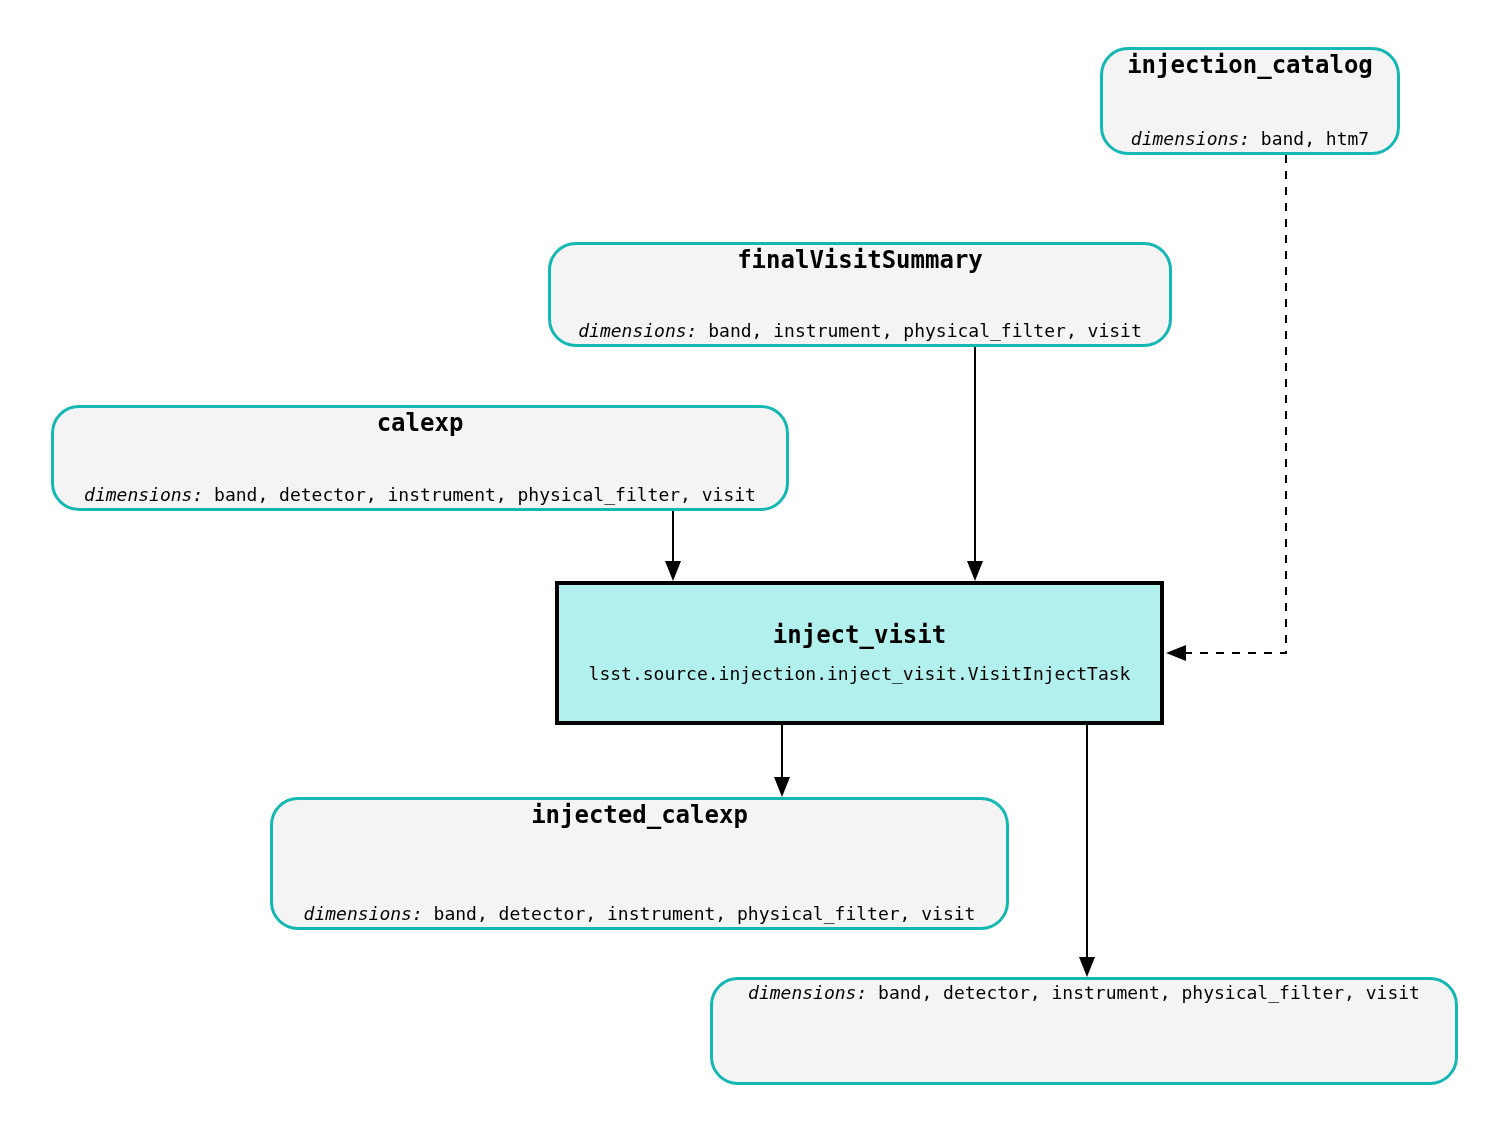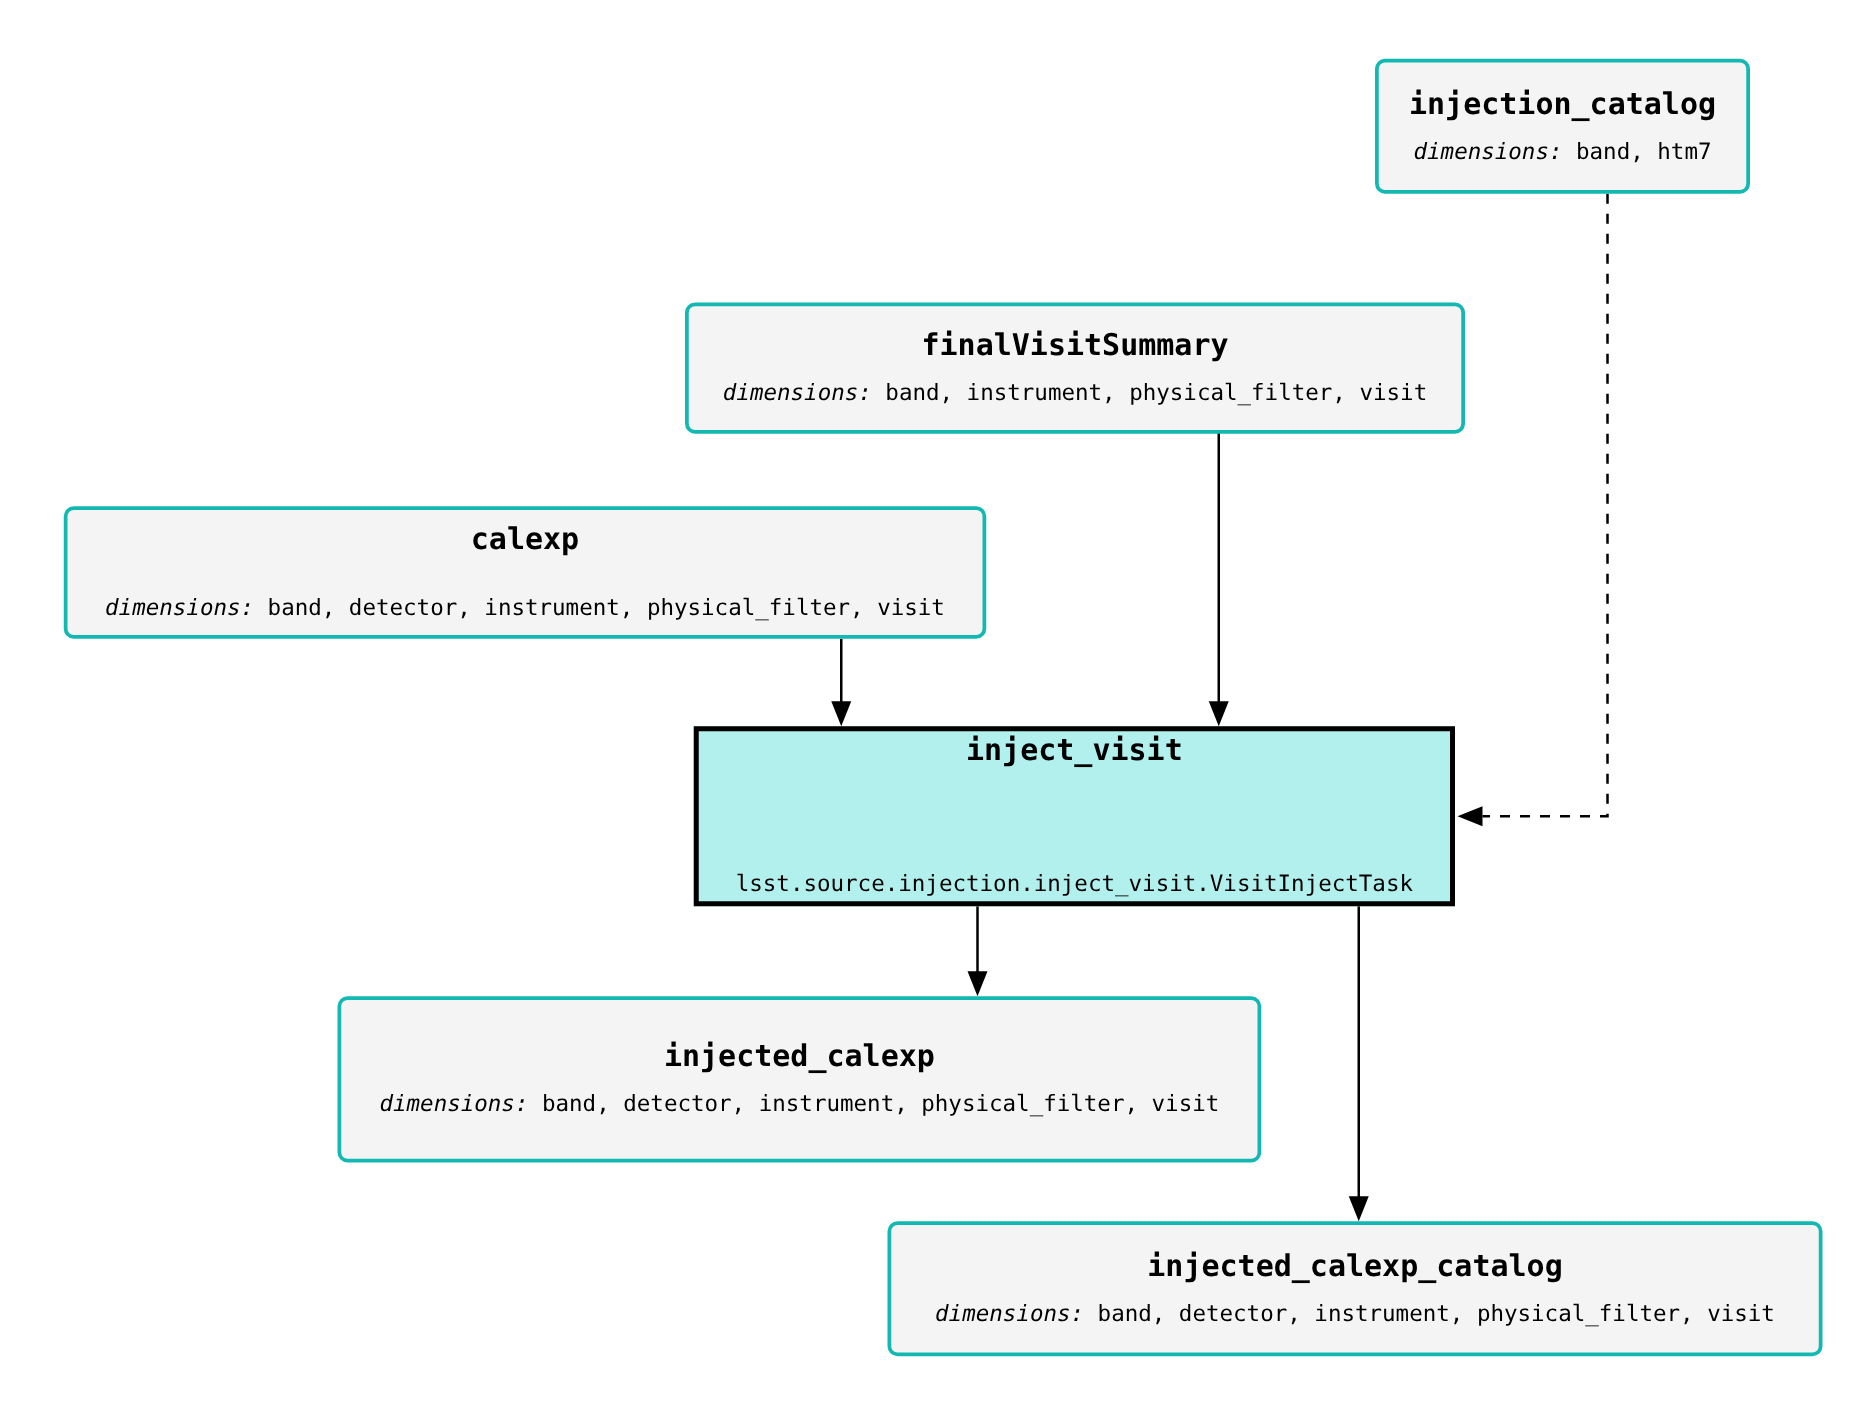--- a/index.html
+++ b/index.html
@@ -29,21 +29,22 @@
     display: flex;
     flex-direction: column;
     align-items: center;
     justify-content: center;
     gap: 11px;
     text-align: center;
   }
   .rounded {
     background: var(--node-fill, #f4f4f4);
     border: 3.5px solid var(--node-border, #14b8b2);
-    border-radius: 8px;
+    border-radius: 28px;
+    justify-content: space-between;
   }
   .task {
     background: var(--task-fill, #b1f0ec);
     border: 4px solid var(--task-border, #000000);
   }
   .node-title {
     font-weight: bold;
     font-size: 24px;
     line-height: 30px;
     white-space: nowrap;
@@ -105,32 +106,31 @@
     </div>
   </div>
 
   <div class="node rounded" style="left:51px; top:405px; width:738px; height:106px;gap:28px;">
     <div class="node-title">calexp</div>
     <div class="node-line">
       <span class="dims-label">dimensions:</span><span>band, detector, instrument, physical_filter, visit</span>
     </div>
   </div>
 
-  <div class="node task" style="left:555px; top:581px; width:609px; height:144px;justify-content:space-between;">
+  <div class="node task" style="left:555px; top:581px; width:609px; height:144px;">
     <div class="node-title">inject_visit</div>
     <div class="node-line">lsst.source.injection.inject_visit.VisitInjectTask</div>
   </div>
 
   <div class="node rounded" style="left:270px; top:797px; width:739px; height:133px;">
     <div class="node-title">injected_calexp</div>
     <div class="node-line">
       <span class="dims-label">dimensions:</span><span>band, detector, instrument, physical_filter, visit</span>
     </div>
   </div>
 
   <div class="node rounded" style="left:710px; top:977px; width:748px; height:108px;">
-    <div class="node-title">injected_calexp_catalog</div>
     <div class="node-line">
       <span class="dims-label">dimensions:</span><span>band, detector, instrument, physical_filter, visit</span>
     </div>
   </div>
 
 </div>
 
 </body></html>

